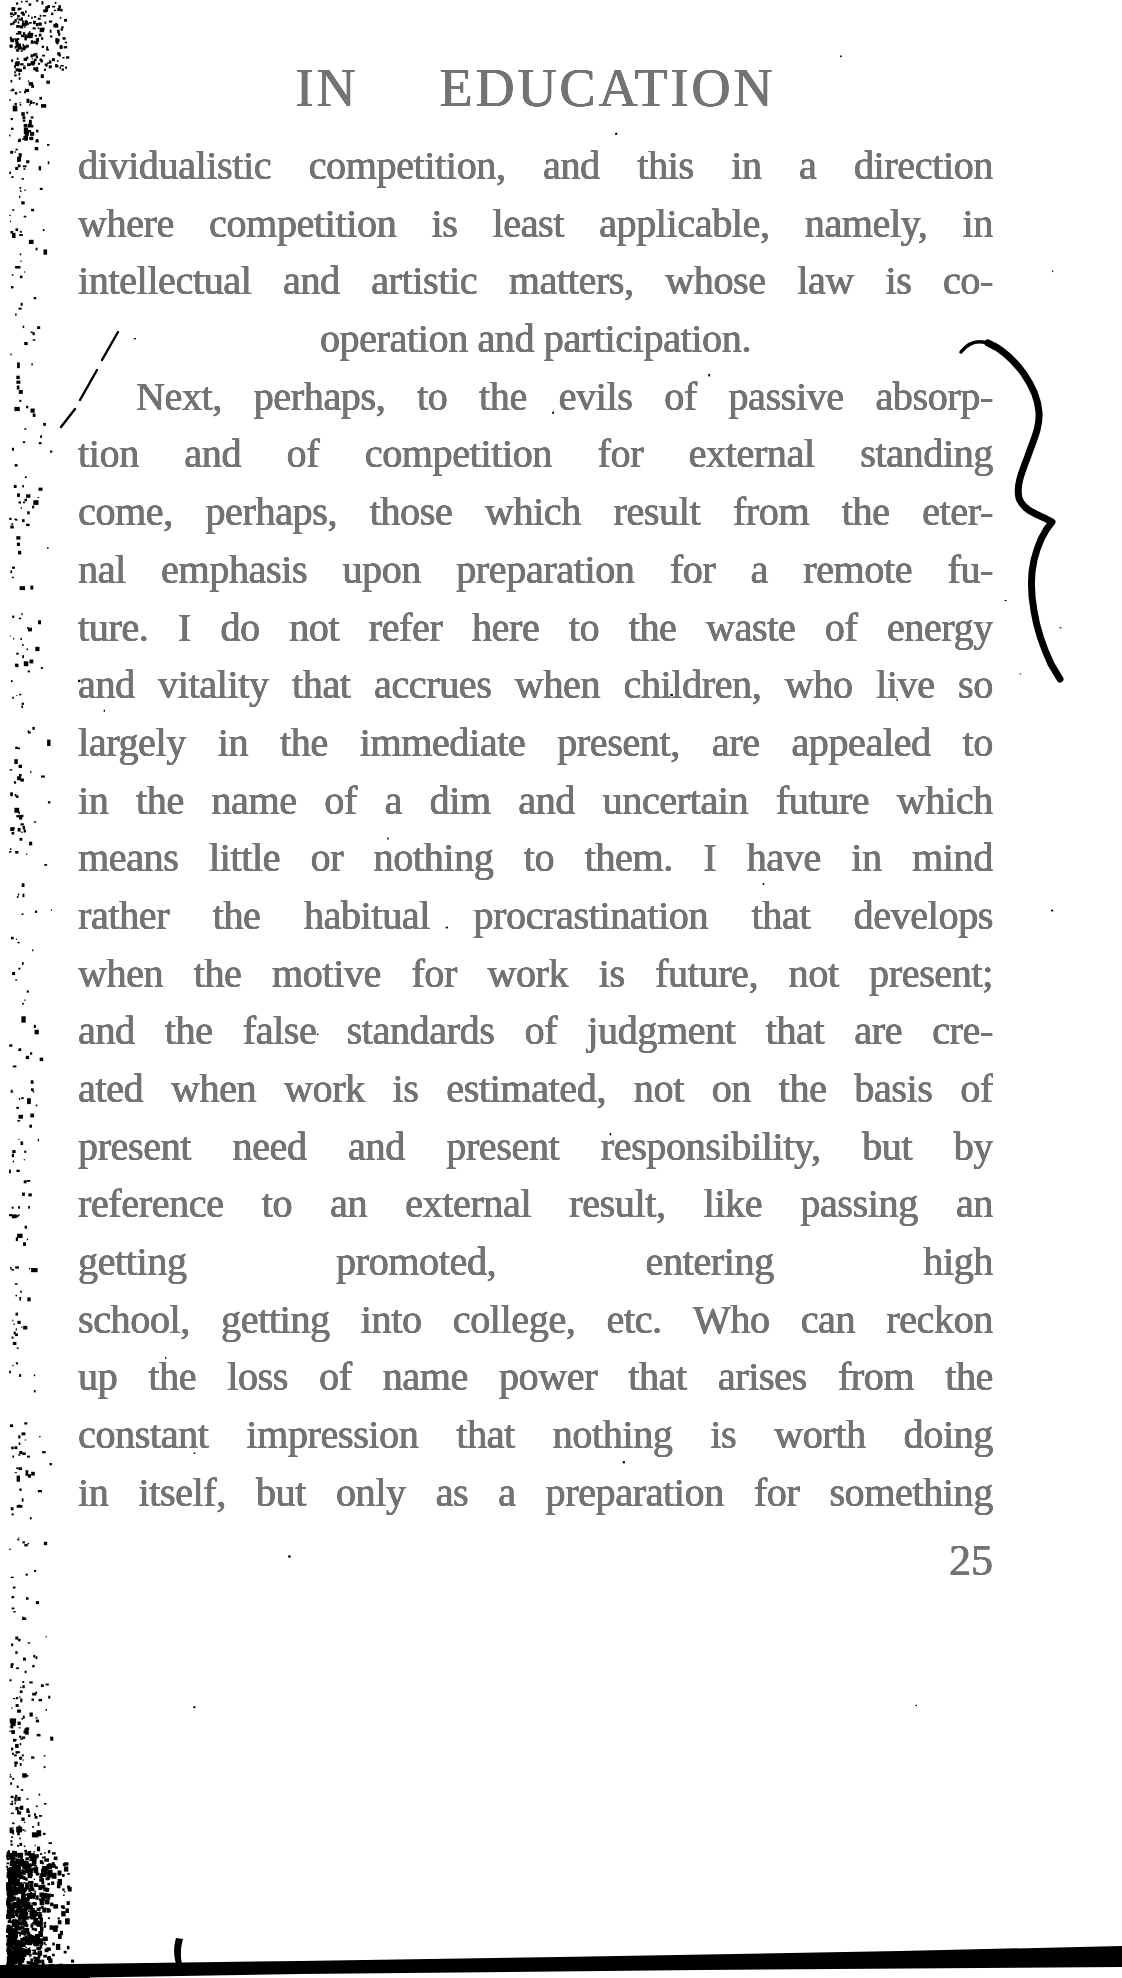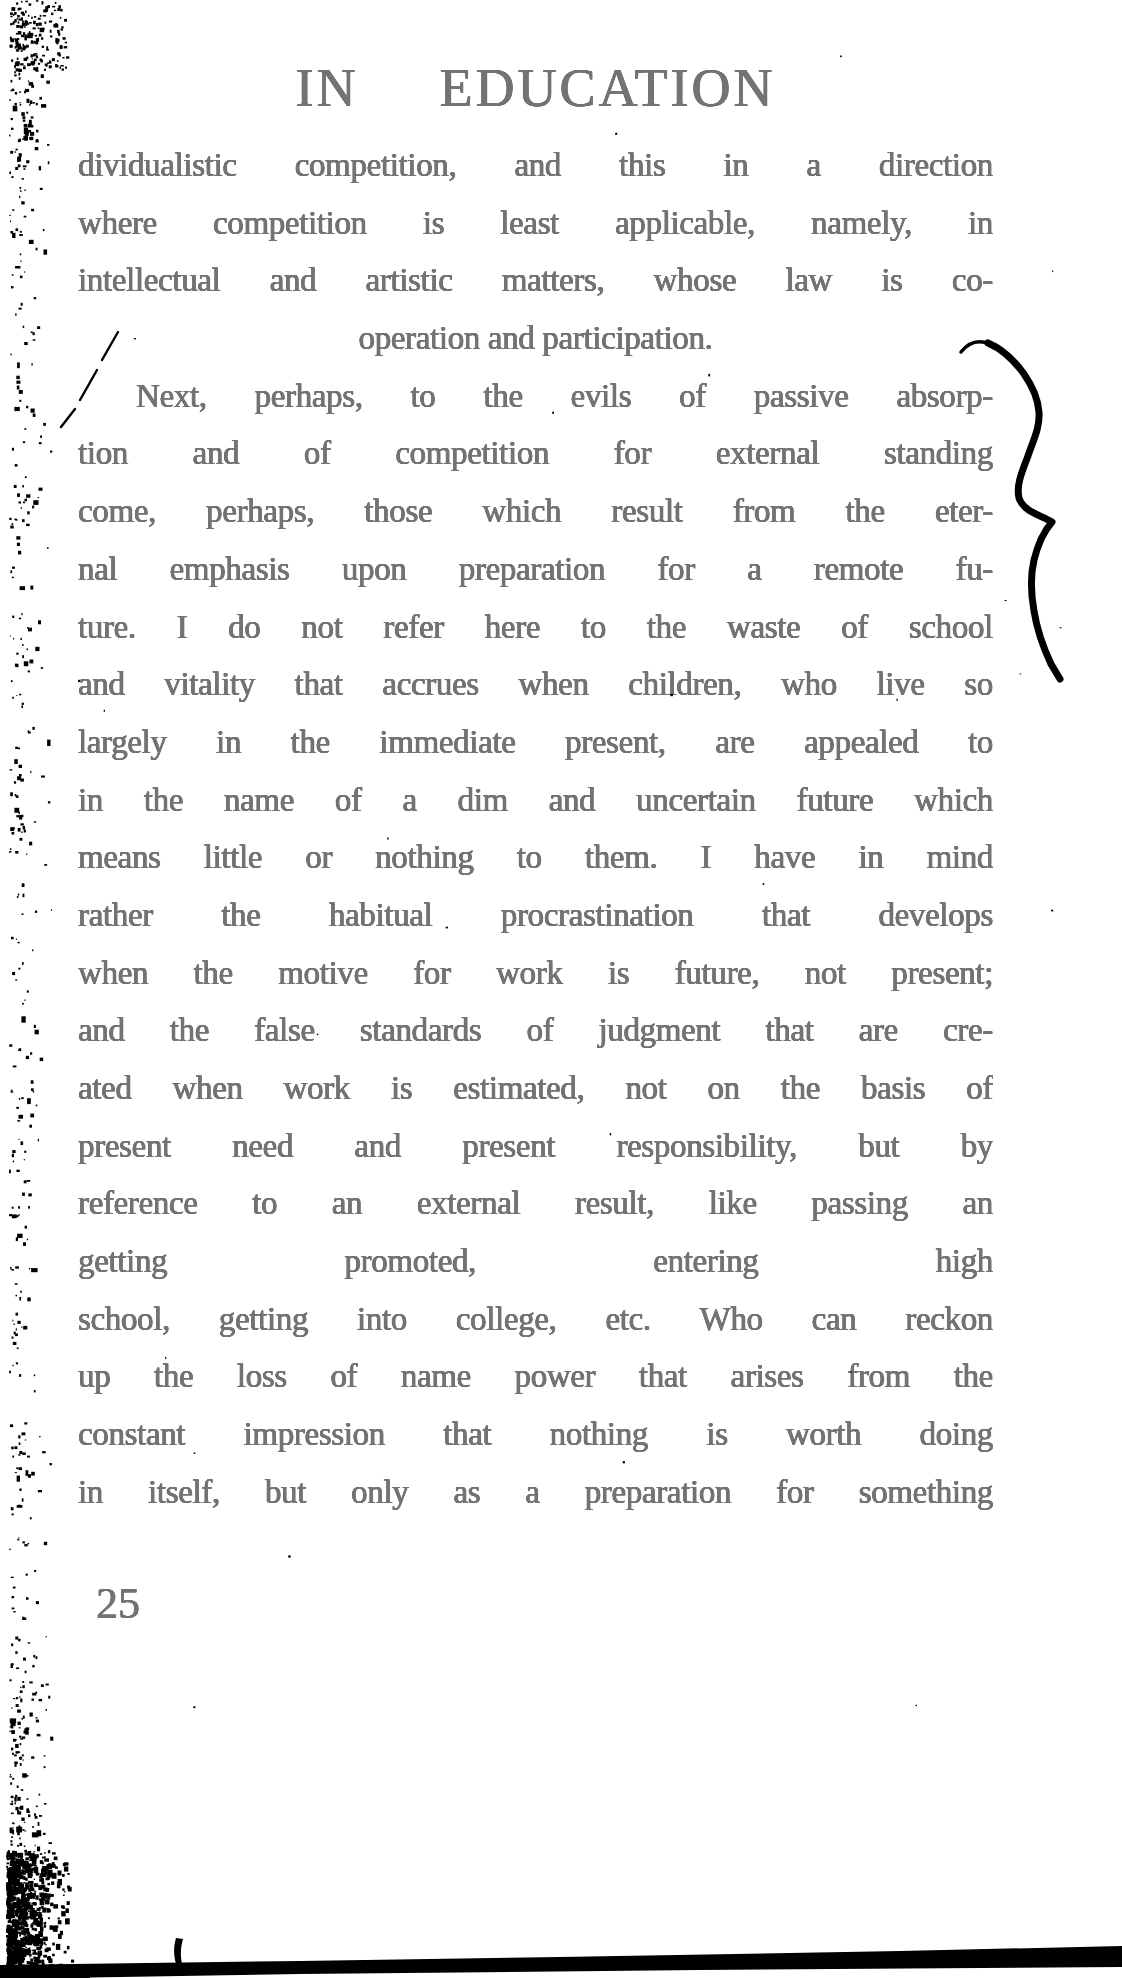--- a/index.html
+++ b/index.html
@@ -20,30 +20,30 @@
     white-space:pre;
   }
   .textblock{
     position:absolute;top:137px;left:78px;width:915px;
   }
   .line{
     height:57.7px;
     display:flex;
     justify-content:space-between;
     overflow:hidden;
-    font-size:33px;
+    font-size:40px;
     letter-spacing:-0.35px;
   }
   .line span{ line-height:57.7px; white-space:pre; }
   .line.nojust{ justify-content:center; }
   .line.indent{ padding-left:58px; }
   .folio{
-    position:absolute;top:1582px;left:78px;width:915px;
+    position:absolute;top:1539px;left:78px;width:915px;
     padding-left:18px;box-sizing:border-box;
-    text-align:left;
+    text-align:right;
     font-size:44px;line-height:1;
   }
   .overlay{
     position:absolute;top:0;left:0;width:1122px;height:1978px;
     pointer-events:none;
   }
 </style>
 </head>
 <body>
 
@@ -126,21 +126,21 @@
         <span>ture.</span>
         <span>I</span>
         <span>do</span>
         <span>not</span>
         <span>refer</span>
         <span>here</span>
         <span>to</span>
         <span>the</span>
         <span>waste</span>
         <span>of</span>
-        <span>school</span>
+        <span>energy</span>
       </div>
       <div class="line">
         <span>and</span>
         <span>vitality</span>
         <span>that</span>
         <span>accrues</span>
         <span>when</span>
         <span>children,</span>
         <span>who</span>
         <span>live</span>

